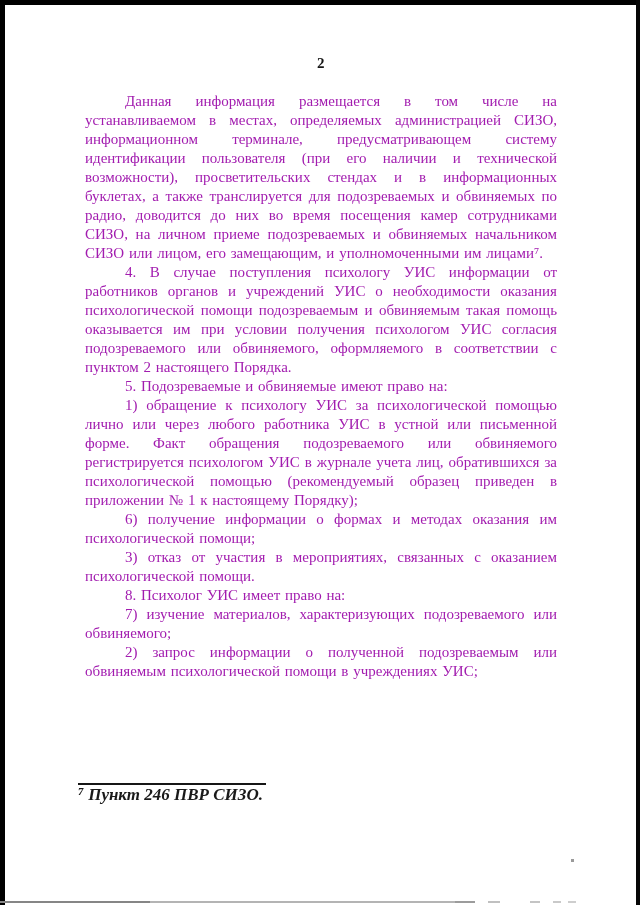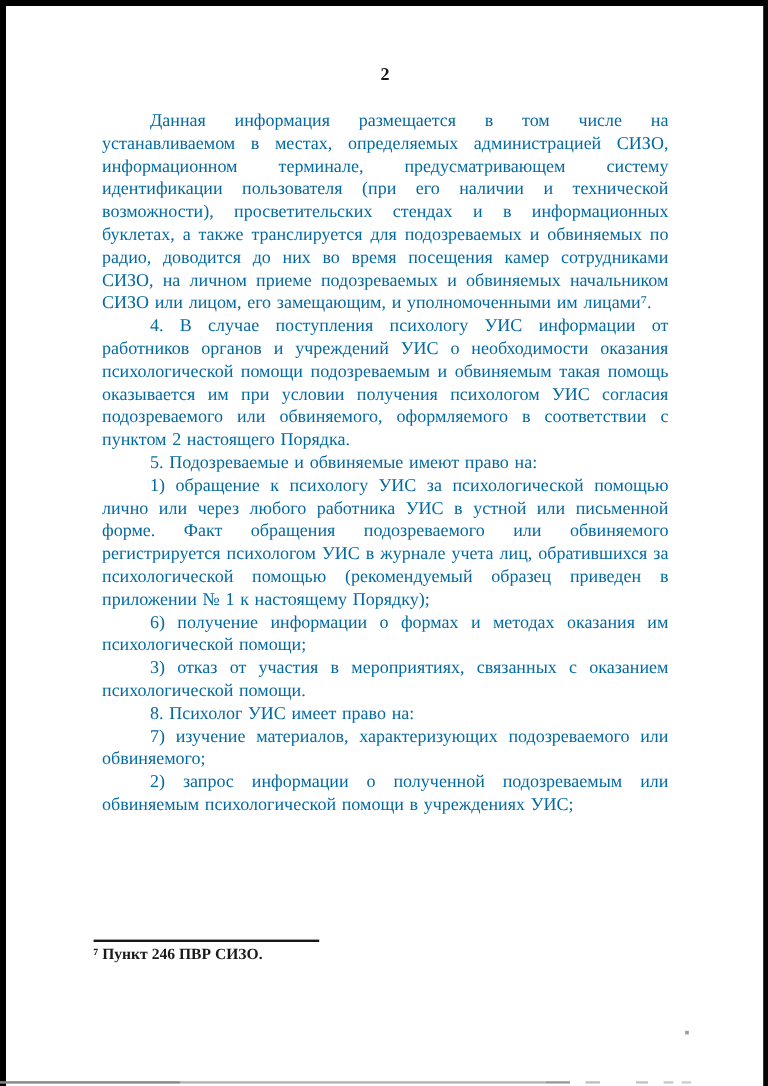--- a/index.html
+++ b/index.html
@@ -51,40 +51,41 @@
   .document-body {
     margin-top: 19px;
   }
   .para {
     margin: 0;
     font-size: 15px;
     line-height: 19px;
     text-align: justify;
     text-align-last: left;
     text-indent: 40px;
-    color: #0369a1;
+    color: #a21caf;
     word-spacing: 1px;
   }
   .footnote {
     position: absolute;
     left: 78px;
     top: 783px;
     width: 480px;
   }
   .footnote-rule {
     width: 188px;
     height: 2px;
     background: #161616;
     margin-bottom: 3px;
   }
   .footnote-text {
-    font-size: 13px;
+    font-size: 17px;
     line-height: 14px;
     font-weight: bold;
     color: #1a1a1a;
+    font-style: italic;
   }
   
   .scan-line {
     position: absolute;
     bottom: 2px;
     left: 0;
     width: 100%;
     height: 2px;
   }
   .scan-line .seg { position: absolute; top: 0; height: 2px; }

